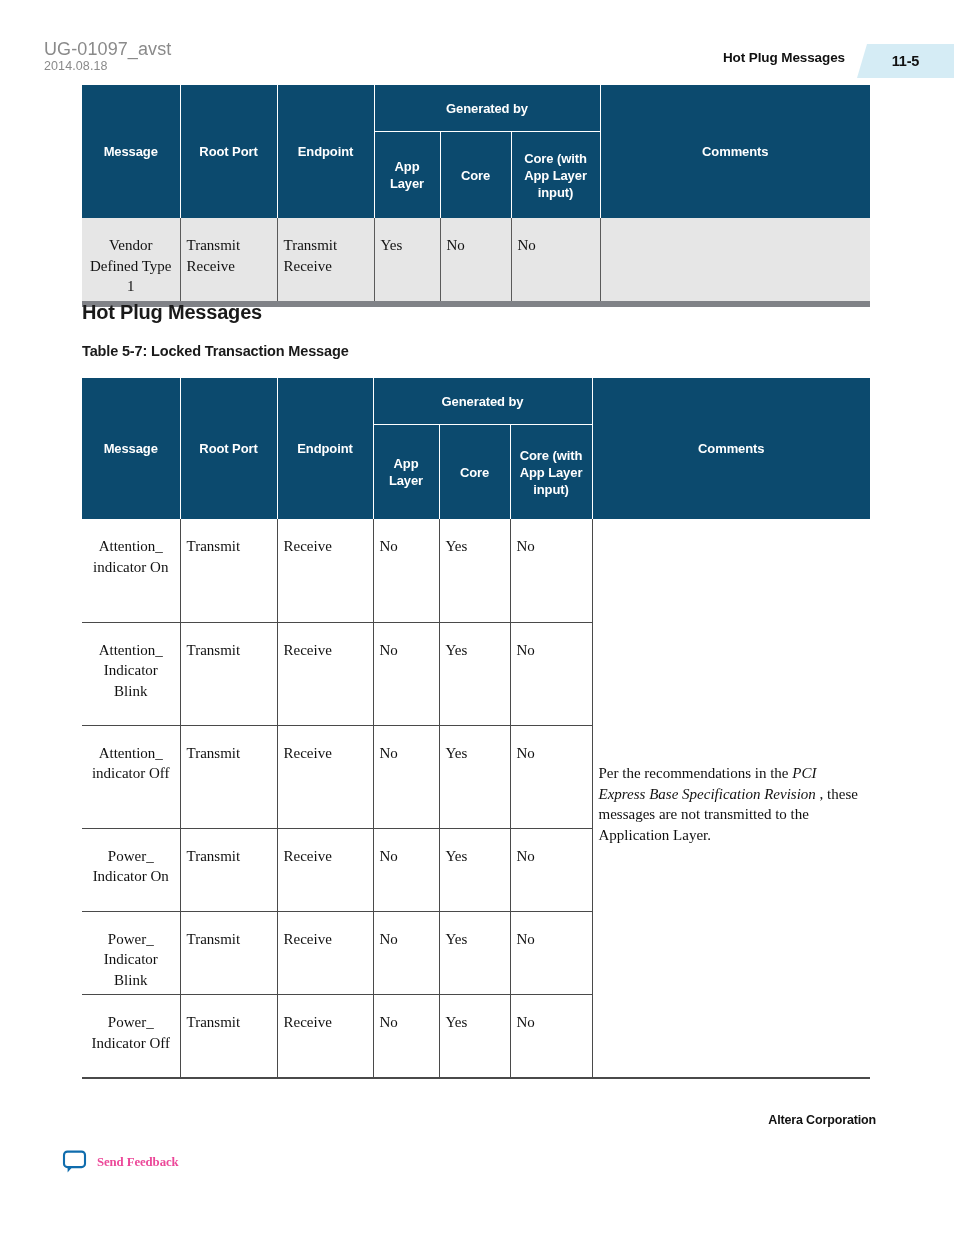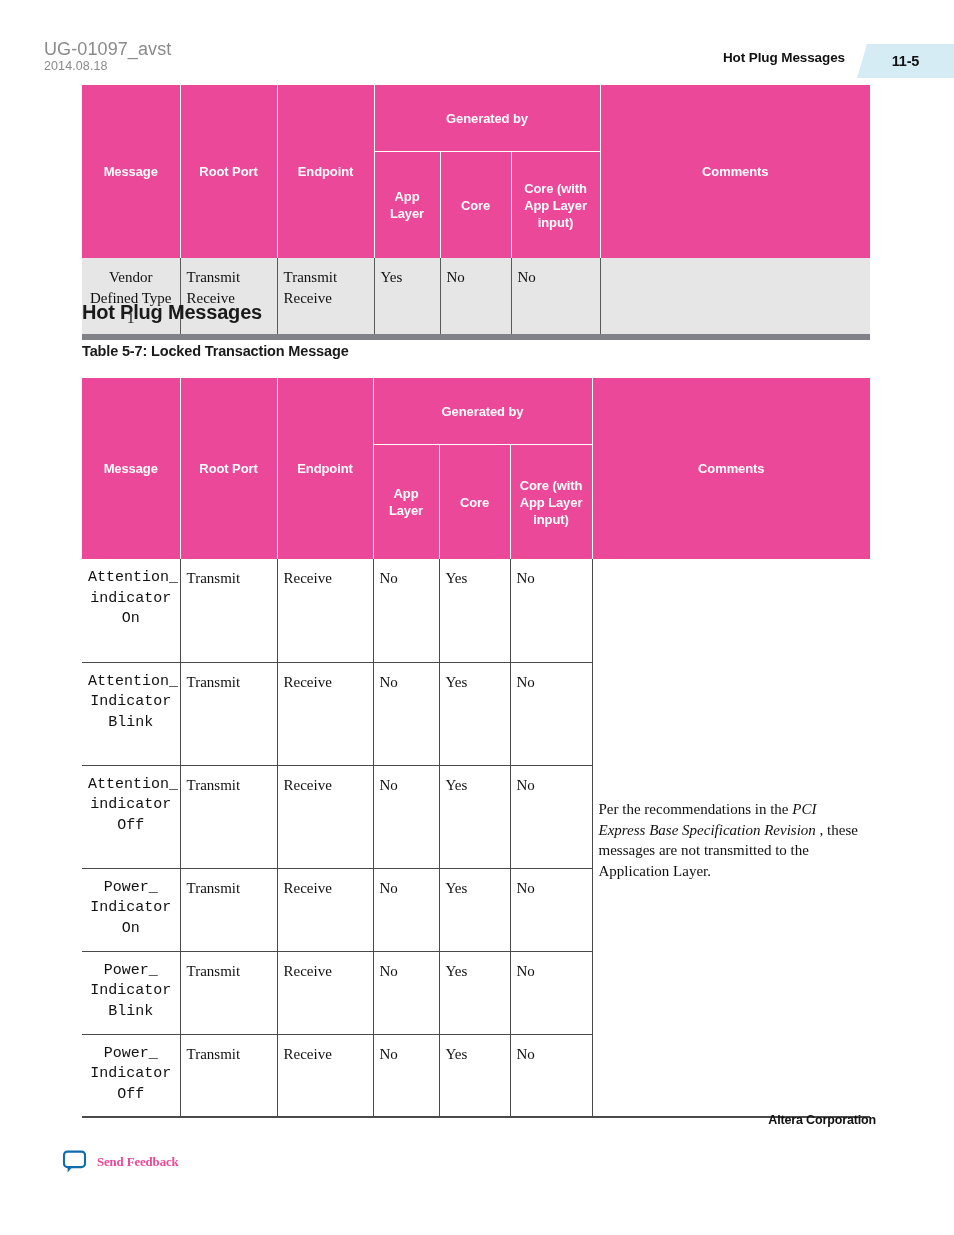--- a/index.html
+++ b/index.html
@@ -76,45 +76,45 @@
     text-align: center;
   }
 
   
   .tbl {
     position: absolute;
     border-collapse: collapse;
     table-layout: fixed;
   }
   .tbl th {
-    background: #ec4899;
+    background: #0c4a6e;
     color: #ffffff;
     font-family: "Liberation Sans", sans-serif;
     font-size: 13px;
     font-weight: bold;
     text-align: center;
     vertical-align: middle;
     border: none;
     letter-spacing: -0.1px;
-    padding: 16px 3px;
+    padding: 6px 3px;
     line-height: 17px;
   }
   .tbl th.vline {
     border-left: 1px solid #ffffff;
   }
   .tbl th.hline {
     border-top: 1px solid #ffffff;
   }
   .tbl td {
     font-family: "Liberation Serif", serif;
     font-size: 15px;
     line-height: 20.5px;
     color: #111;
     vertical-align: top;
-    padding: 9px 6px 4px 6px;
+    padding: 17px 6px 4px 6px;
   }
 
   
   #table-vendor {
     left: 82px;
     top: 85px;
     width: 788px;
   }
   #table-vendor td {
     background: #e6e6e6;
@@ -136,21 +136,20 @@
     top: 378px;
     width: 788px;
   }
   #table-locked td {
     background: #ffffff;
     border-left: 1px solid #4a4a4a;
     border-top: 1px solid #4a4a4a;
   }
   #table-locked td:first-child {
     border-left: none;
-    font-family: Liberation Mono, monospace;
   }
   #table-locked tr.first-body-row > td {
     border-top: none;
   }
   #table-locked td.comments-cell {
     border-top: none;
     vertical-align: middle;
   }
   #table-locked .tbl-bottom-rule {
     height: 0;

